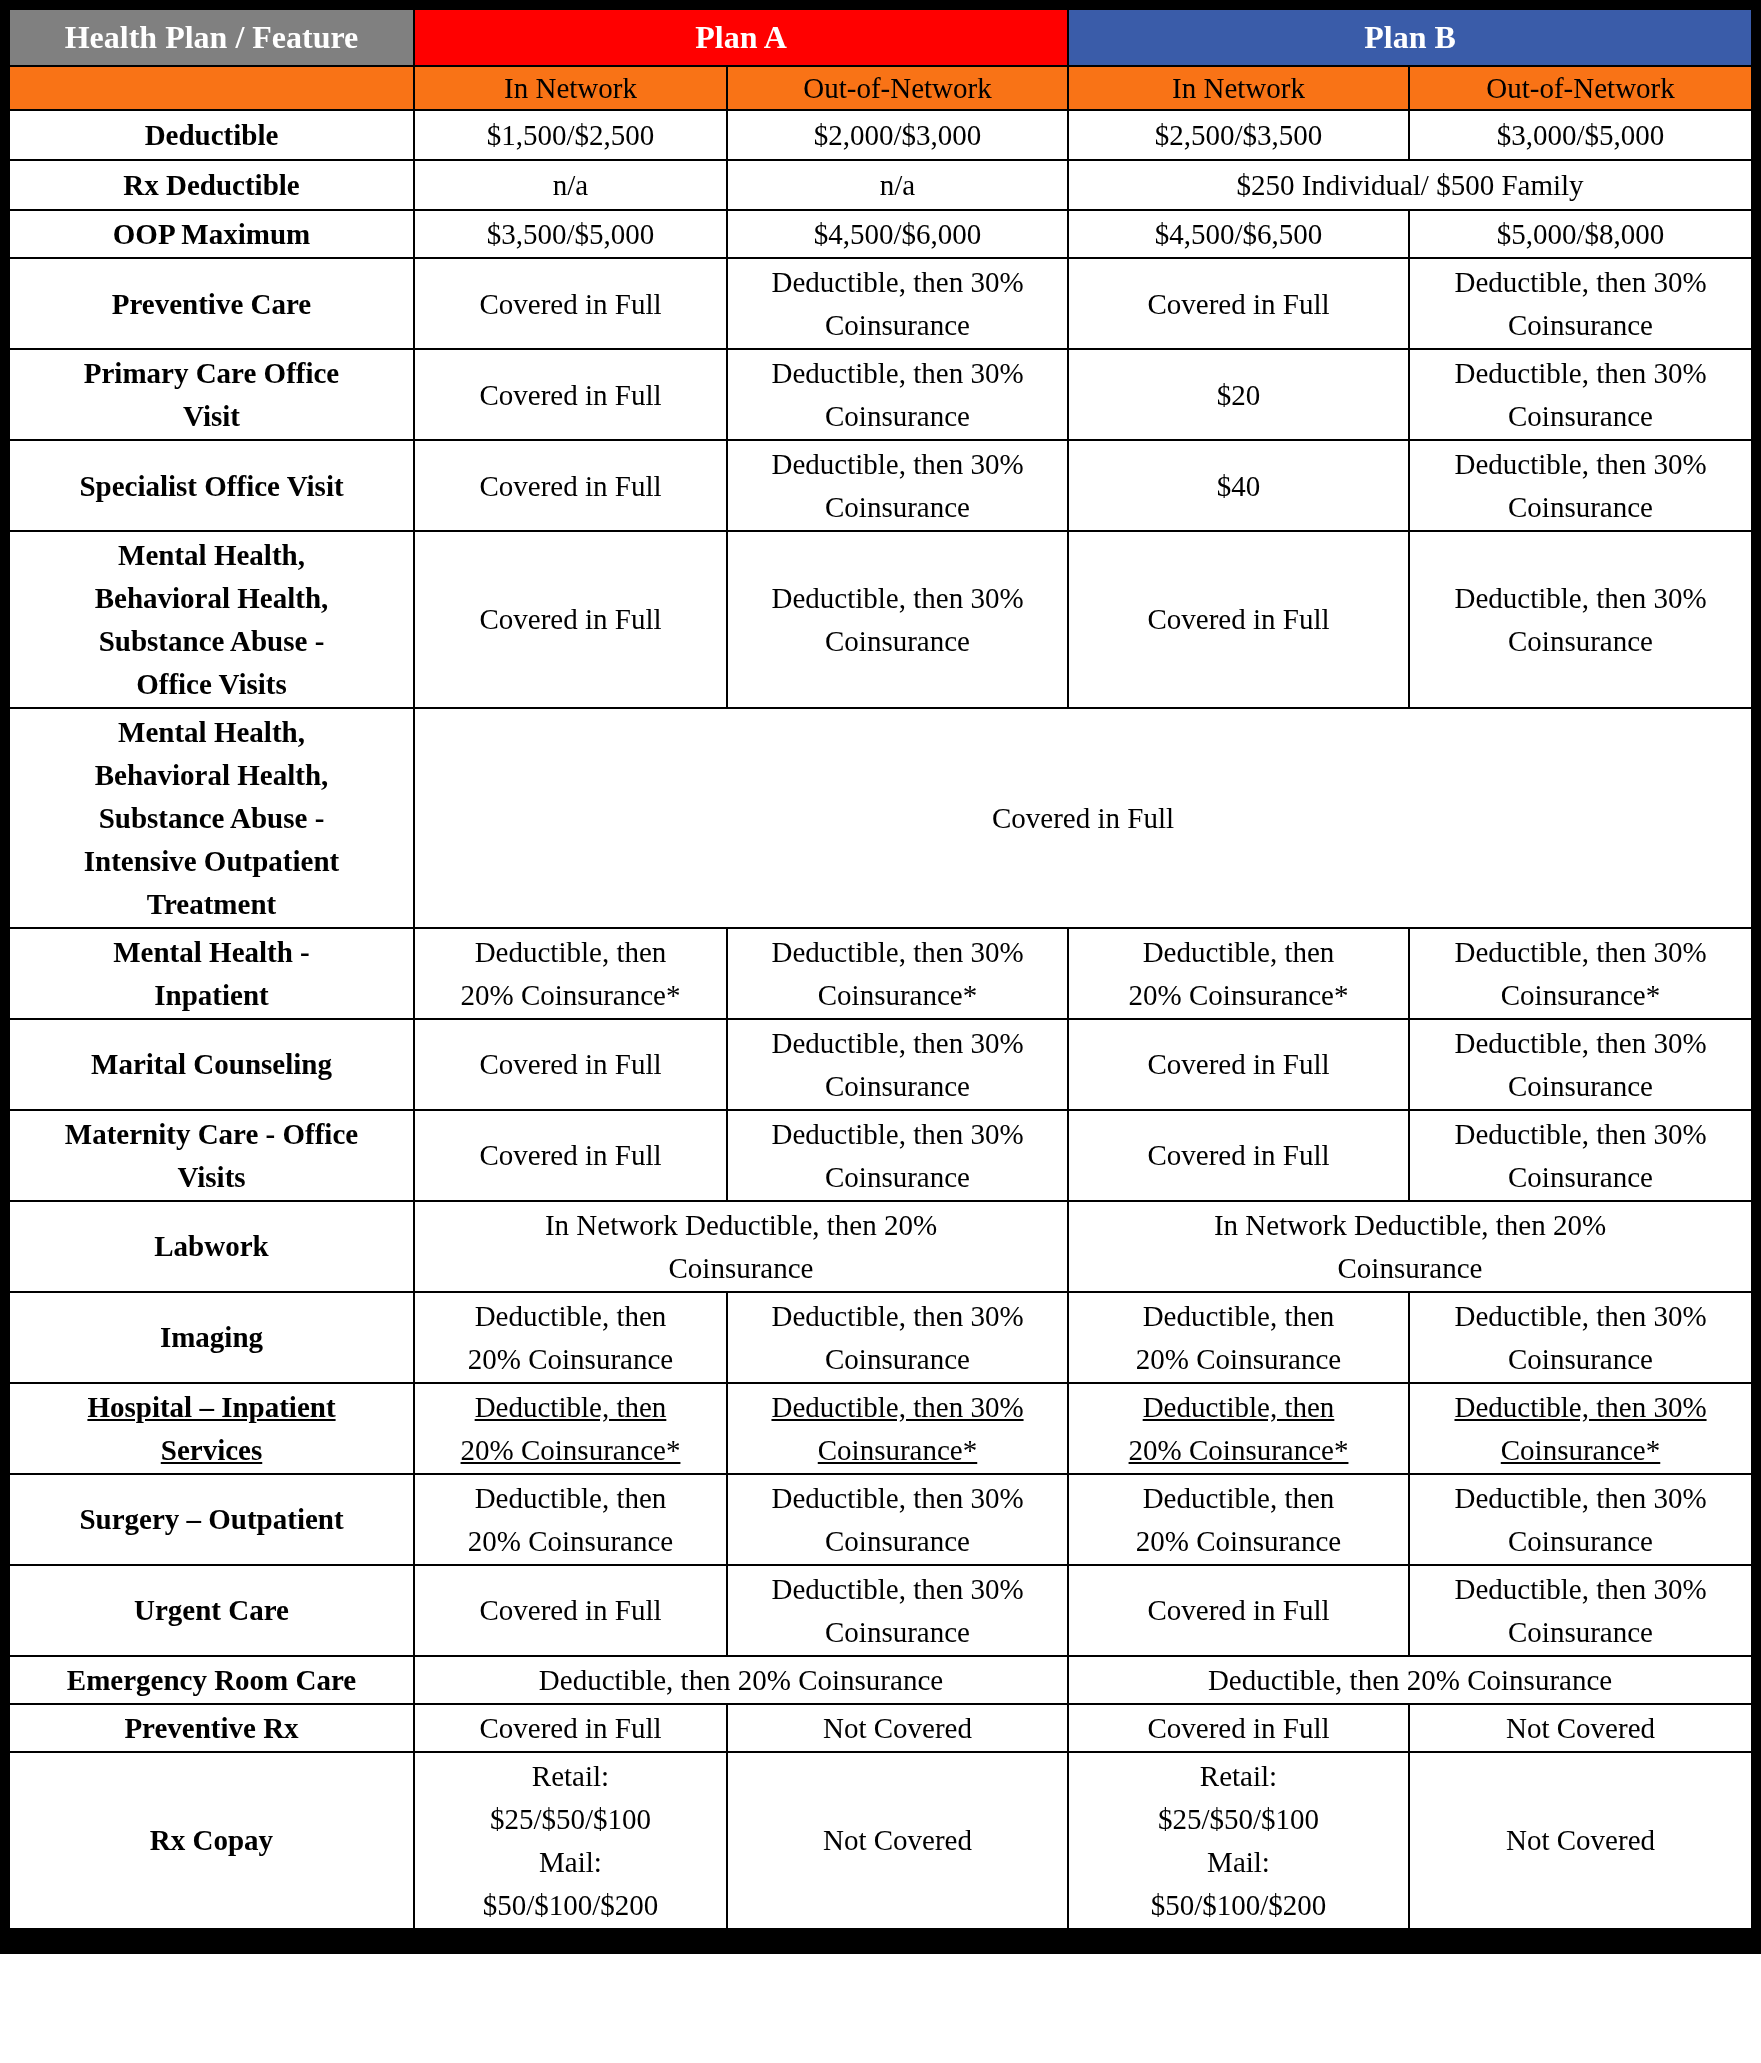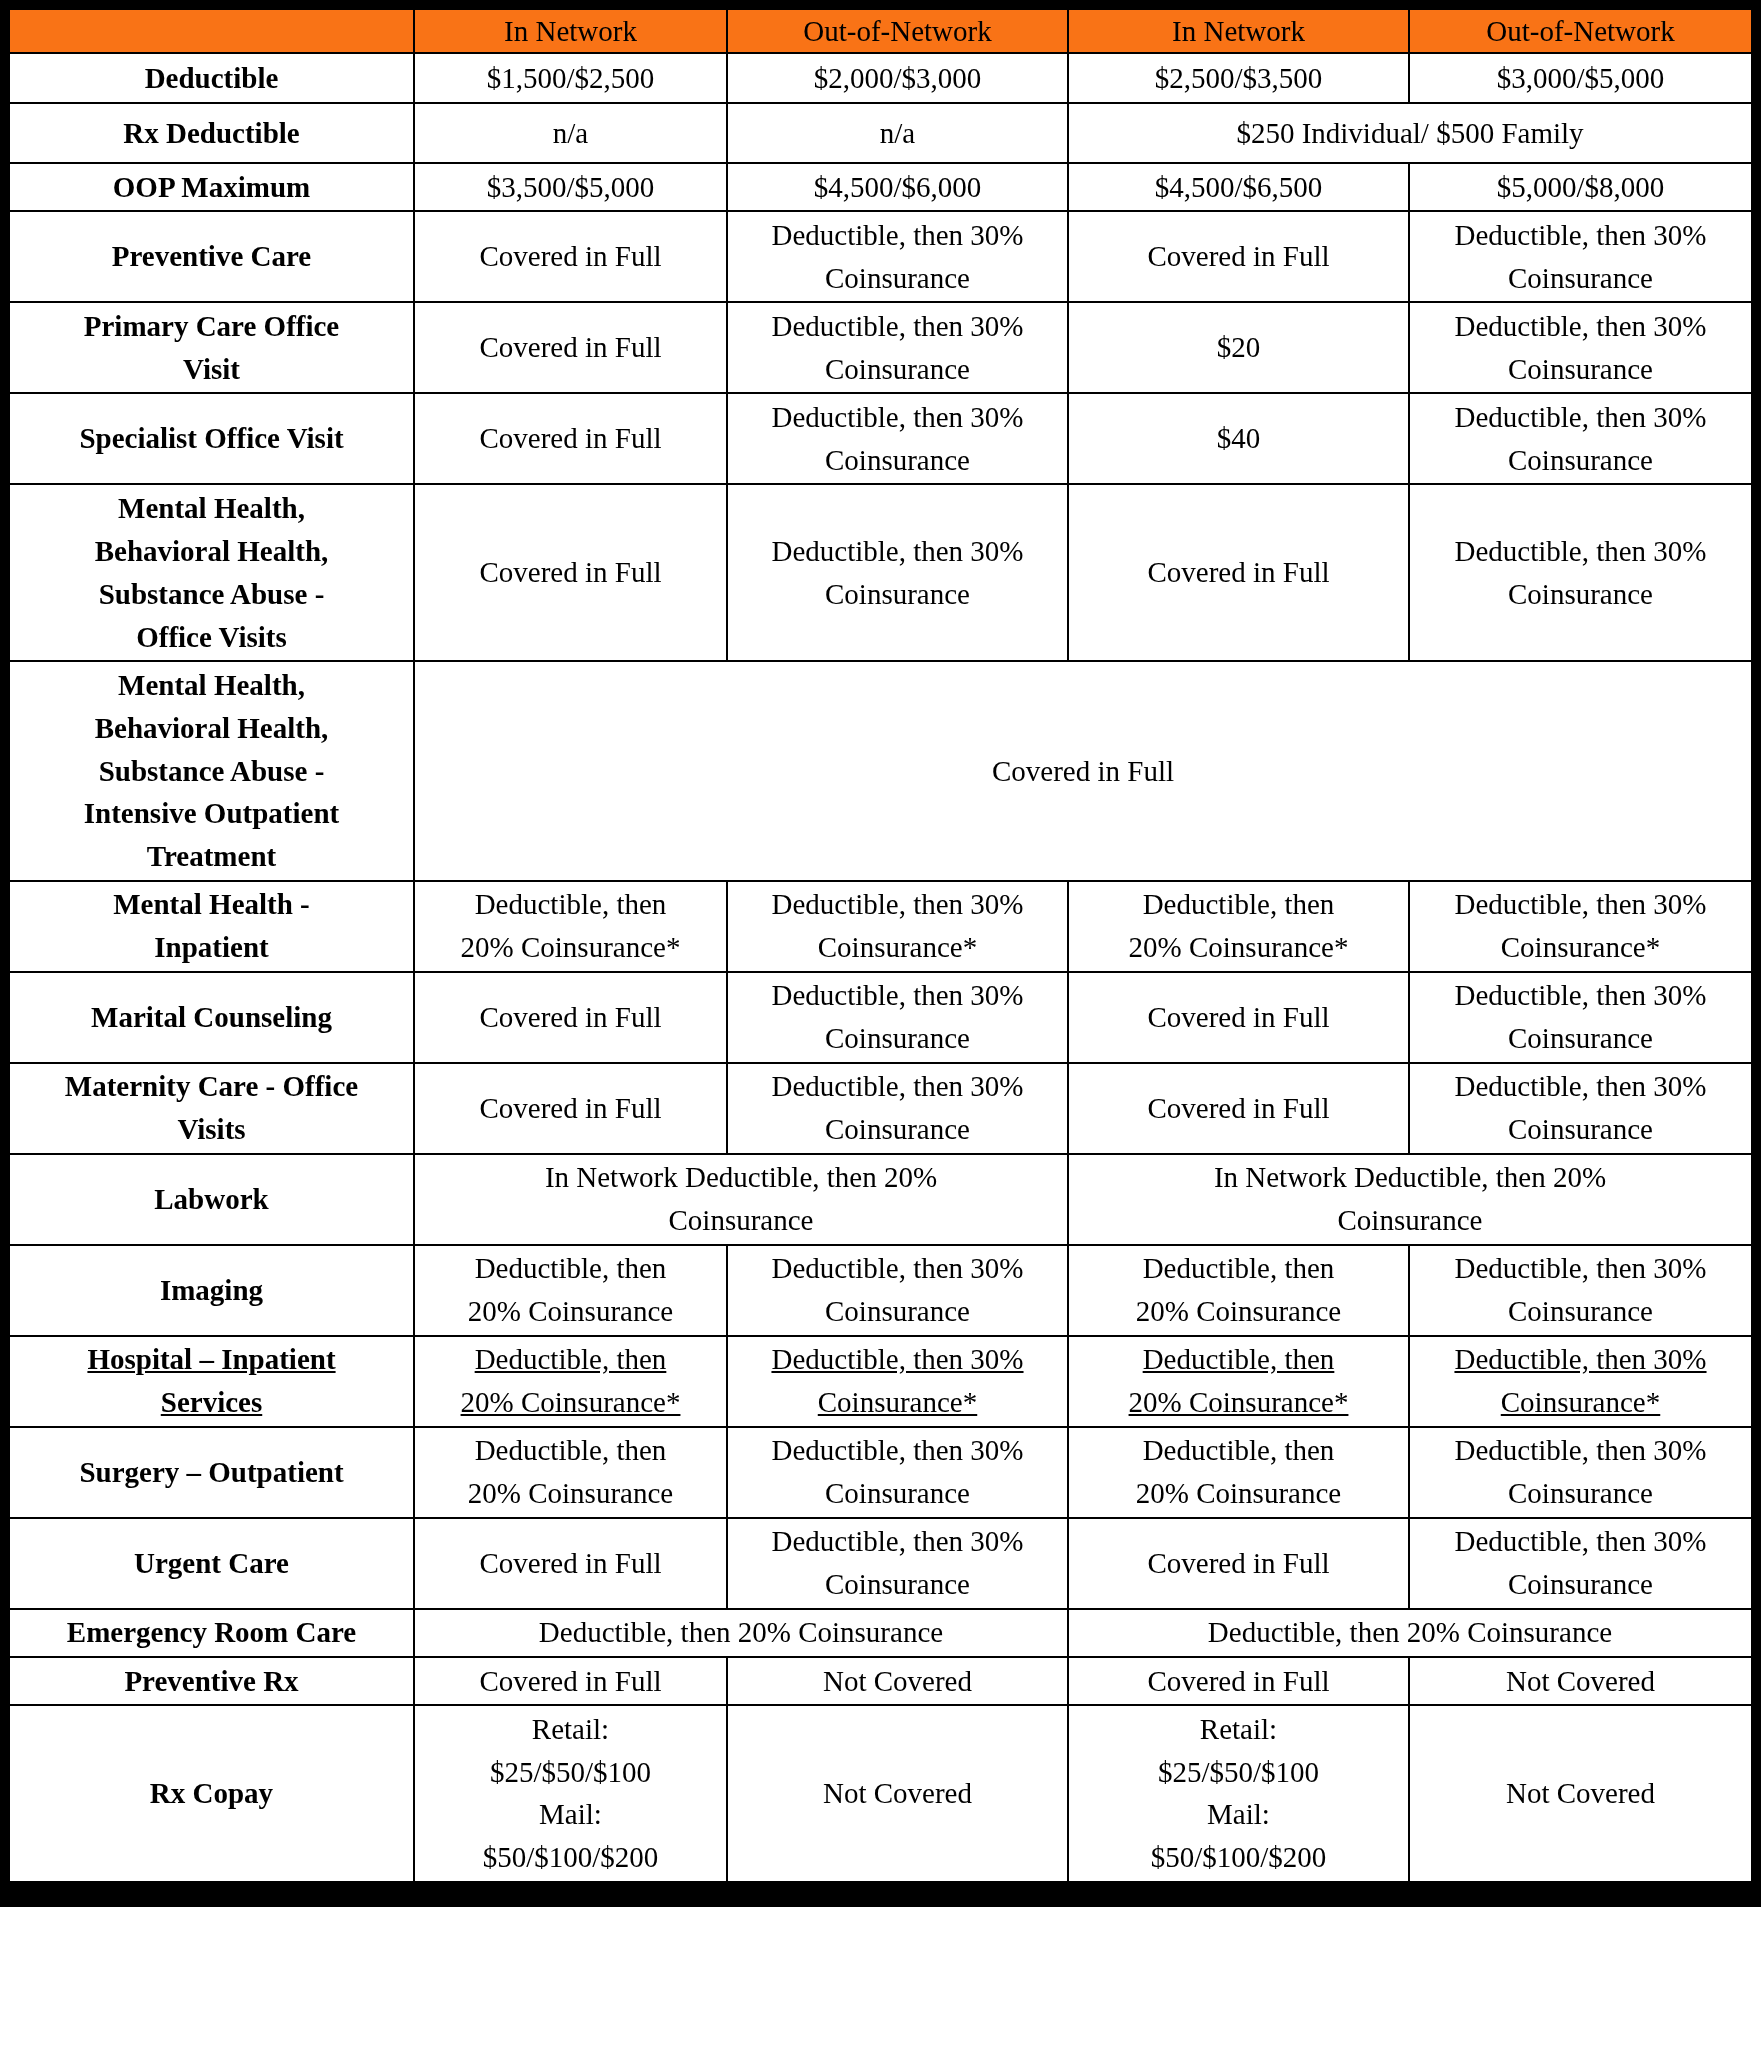--- a/index.html
+++ b/index.html
@@ -60,37 +60,42 @@
 <div class="frame">
   <table>
     <colgroup>
       <col class="c1">
         <col class="c2">
         <col class="c3">
         <col class="c4">
         <col class="c5">
     </colgroup>
     <thead>
+      <tr class="plan-row">
+        <th class="bg-gray">Health Plan / Feature</th>
+        <th class="bg-red" colspan="2">Plan A</th>
+        <th class="bg-blue" colspan="2">Plan B</th>
+      </tr>
       <tr class="net-row">
         <th></th>
         <th>In Network</th>
         <th>Out-of-Network</th>
         <th>In Network</th>
         <th>Out-of-Network</th>
       </tr>
     </thead>
     <tbody>
         <tr style="height: 50px; font-family: Liberation Serif, serif;">
           <th>Deductible</th>
           <td>$1,500/$2,500</td>
           <td>$2,000/$3,000</td>
           <td>$2,500/$3,500</td>
           <td>$3,000/$5,000</td>
         </tr>
-        <tr style="height: 60px;">
+        <tr style="height: 50px;">
           <th>Rx Deductible</th>
           <td>n/a</td>
           <td>n/a</td>
           <td colspan="2">$250 Individual/ $500 Family</td>
         </tr>
         <tr style="height: 44px;">
           <th>OOP Maximum</th>
           <td>$3,500/$5,000</td>
           <td>$4,500/$6,000</td>
           <td>$4,500/$6,500</td>

